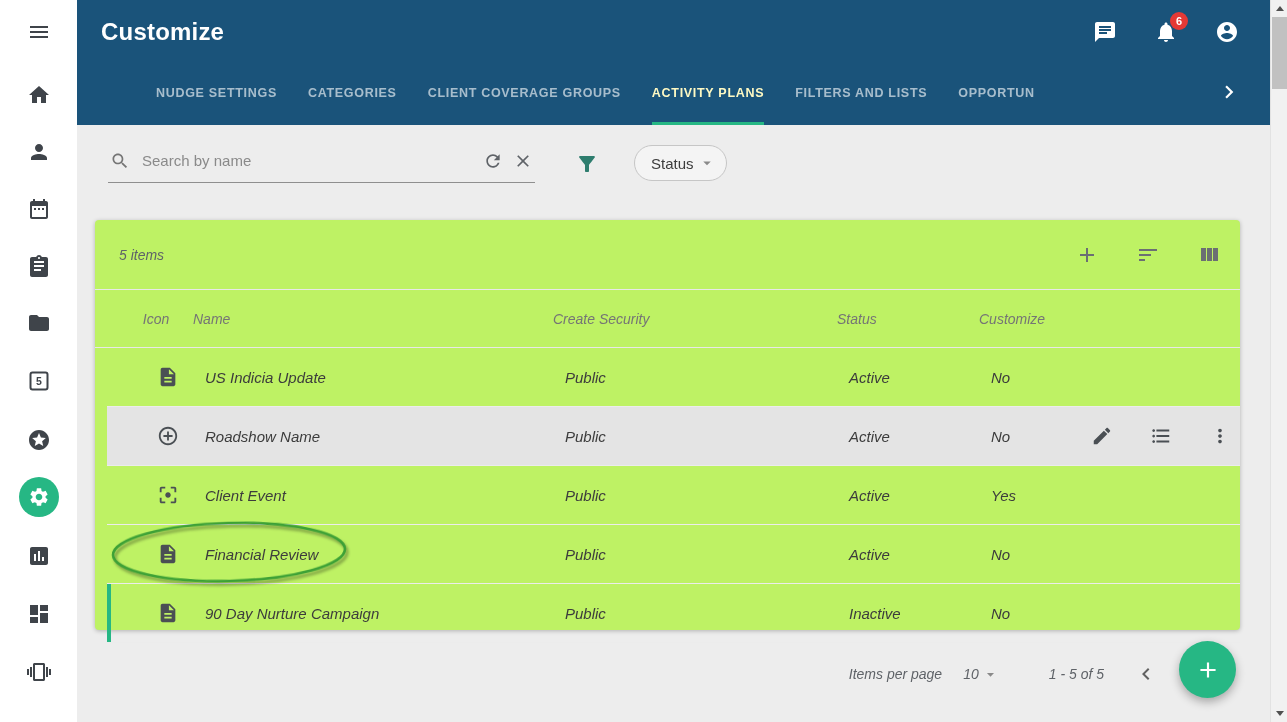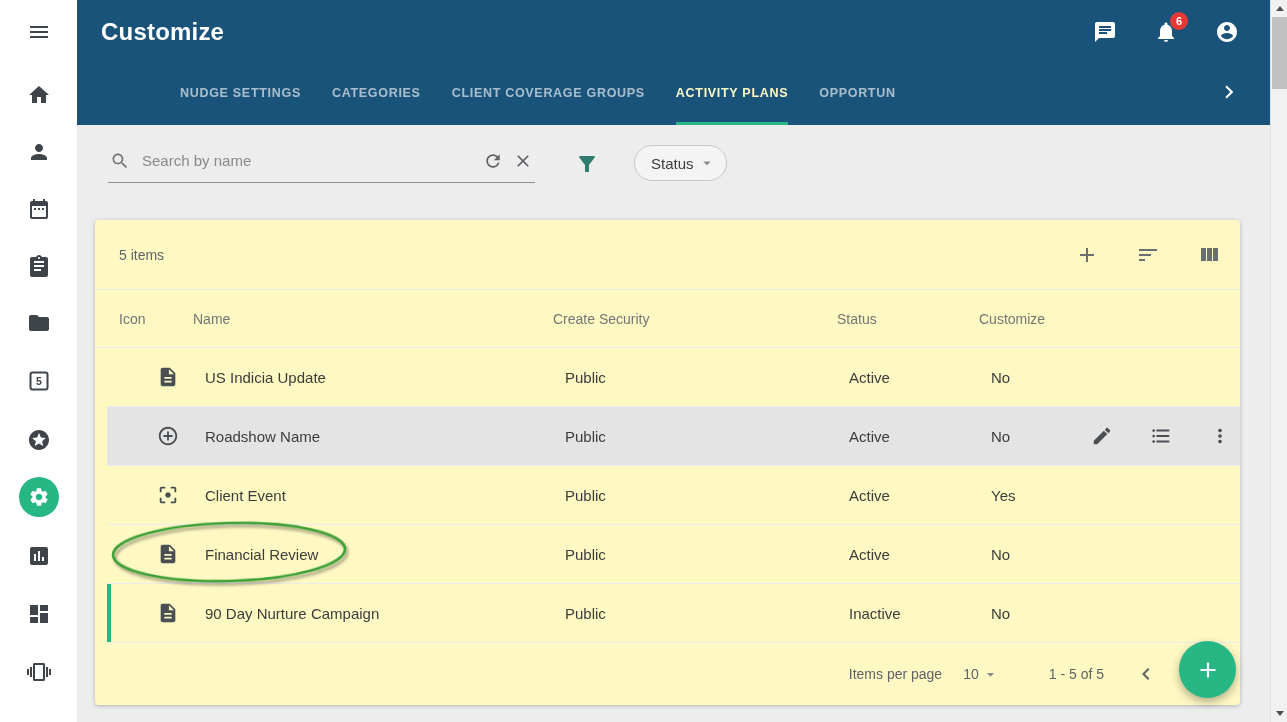--- a/index.html
+++ b/index.html
@@ -18,21 +18,21 @@
   .main{position:absolute;left:77px;top:0;right:17px;height:100%;}
   .appbar{position:absolute;top:0;left:0;right:0;height:125px;background:var(--c-header,#1a537a);}
   .appbar-top{height:63px;display:flex;align-items:center;padding:0 31px 0 24px;}
   .app-title{color:#fff;font-size:24px;font-weight:700;letter-spacing:.2px;white-space:nowrap;}
   .appbar-icons{margin-left:auto;display:flex;gap:37px;align-items:center;}
   .hicon{width:24px;height:24px;color:#fff;position:relative;cursor:pointer;}
   .badge{position:absolute;top:-8px;right:-10px;min-width:18px;height:18px;border-radius:50%;
     background:var(--c-badge,#e53935);color:#fff;font-size:11px;font-weight:700;
     display:flex;align-items:center;justify-content:center;box-sizing:border-box;padding:0 3px;}
 
-  .tabs{position:absolute;left:0;right:40px;top:63px;height:62px;display:flex;padding-left:79px;gap:31px;overflow:hidden;margin-left:24px;}
+  .tabs{position:absolute;left:0;right:40px;top:63px;height:62px;display:flex;padding-left:79px;gap:31px;overflow:hidden;}
   .tab{display:flex;align-items:center;color:rgba(255,255,255,.62);font-size:12.5px;font-weight:700;
     letter-spacing:.7px;border-bottom:3px solid transparent;cursor:pointer;white-space:nowrap;}
   .tab.active{color:#fef9c3;border-bottom-color:var(--c-accent,#26b784);}
   .tabs-chevron{position:absolute;right:28px;top:63px;height:58px;display:flex;align-items:center;color:#fff;cursor:pointer;}
   .tabs-chevron .icn{width:26px;height:26px;}
 
   
   .content{position:absolute;top:125px;left:0;right:0;bottom:0;background:#ededed;}
 
   .search-box{position:absolute;left:31px;top:14px;width:427px;height:44px;display:flex;align-items:center;
@@ -43,31 +43,31 @@
   .search-input::placeholder{color:#8a8a8a;}
   .small-tool{width:20px;height:20px;color:#5f6368;cursor:pointer;}
 
   .funnel{position:absolute;left:498px;top:27px;width:24px;height:24px;color:#2e7d6e;cursor:pointer;}
 
   .status-chip{position:absolute;left:557px;top:20px;height:36px;border:1px solid #c6c6c6;border-radius:18px;
     display:flex;align-items:center;gap:4px;padding:0 10px 0 16px;color:#3c3c3c;font-size:15px;background:#f4f4f4;cursor:pointer;box-sizing:border-box;}
   .chip-caret{width:18px;height:18px;color:#8a8a8a;}
 
   
-  .card{position:absolute;left:18px;top:95px;width:1145px;height:485px;background:#fef9c3;border-radius:4px;
-    box-shadow:0 1px 4px rgba(0,0,0,.25);}
+  .card{position:absolute;left:18px;top:95px;width:1145px;height:410px;background:#bef264;border-radius:4px;
+    box-shadow:0 1px 4px rgba(0,0,0,.25);font-style:italic;}
   .card-header{position:absolute;top:0;left:0;right:0;height:70px;display:flex;align-items:center;
     padding:0 19px 0 24px;border-bottom:1px solid #e8e8e8;box-sizing:border-box;}
   .items-count{font-size:14px;color:#5f6368;}
   .card-tools{margin-left:auto;display:flex;gap:37px;align-items:center;}
   .tool-icon{width:24px;height:24px;color:#6b6f73;cursor:pointer;}
 
   .grid-cols{display:grid;grid-template-columns:74px 360px 284px 142px 100px 1fr;padding-left:24px;align-items:center;box-sizing:border-box;}
   .thead{position:absolute;top:70px;left:0;right:0;height:58px;border-bottom:1px solid #e8e8e8;color:#757575;font-size:14px;}
-  .thead .h-icon{}
+  .thead .h-icon{text-align:center;}
 
   .tbody{position:absolute;top:128px;left:12px;right:0;}
   .trow{height:59px;border-bottom:1px solid #ececec;font-size:15px;color:#3c3c3c;position:relative;cursor:pointer;}
   .trow .c-icon{display:flex;justify-content:center;}
   .ricon{width:22px;height:22px;color:#4a4f54;display:block;}
   .trow.hovered{background:#e4e4e4;}
   .trow.selected{box-shadow:inset 4px 0 0 var(--c-accent,#26b784);}
   .c-actions{display:flex;justify-content:flex-end;align-items:center;gap:37px;padding-right:19px;visibility:hidden;}
   .trow.hovered .c-actions{visibility:visible;}
   .aicon{width:22px;height:22px;color:#4a4f54;cursor:pointer;display:block;}
@@ -248,20 +248,23 @@
           <div class="tab">
             <span>CATEGORIES</span>
           </div>
           <div class="tab">
             <span>CLIENT COVERAGE GROUPS</span>
           </div>
           <div class="tab active">
             <span>ACTIVITY PLANS</span>
           </div>
           <div class="tab">
+            <span>FILTERS AND LISTS</span>
+          </div>
+          <div class="tab">
             <span>OPPORTUN</span>
           </div>
         </div>
       <div class="tabs-chevron">
         <span class="icn">
             <svg viewBox="0 0 24 24" fill="currentColor" aria-hidden="true">
               <path d="M8.59 16.59L13.17 12 8.59 7.41 10 6l6 6-6 6z"></path>
             </svg>
           </span>
       </div>

